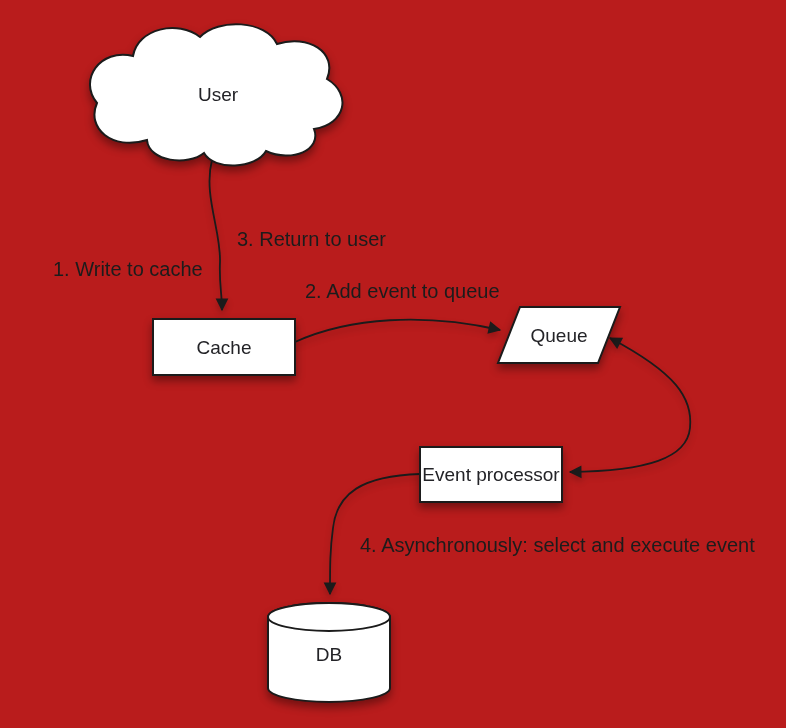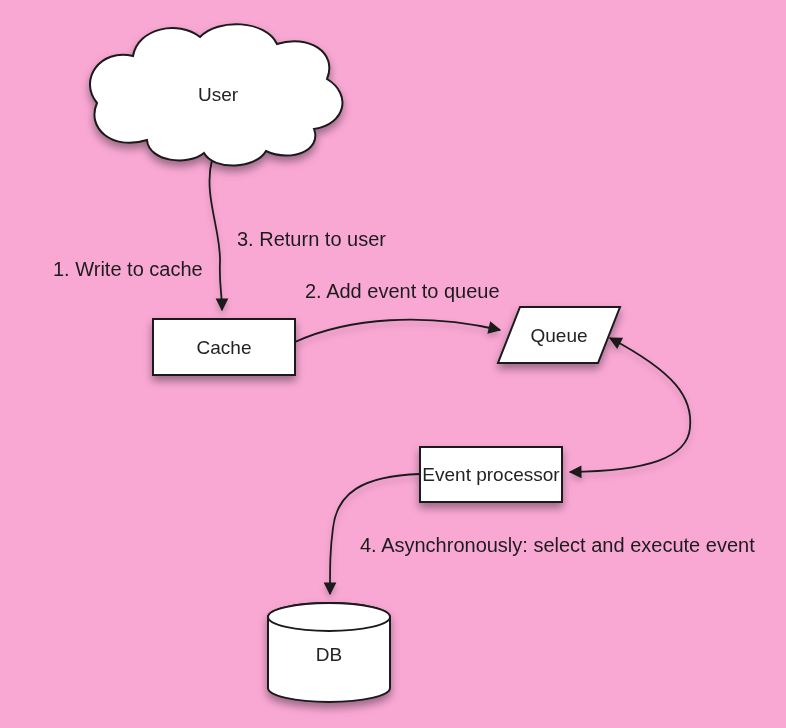--- a/index.html
+++ b/index.html
@@ -4,21 +4,21 @@
 <style>
   html, body {
     margin: 0;
     padding: 0;
     background: #ffffff;
   }
   .stage {
     position: relative;
     width: 786px;
     height: 728px;
-    background: #f9a8d4;
+    background: #b91c1c;
     overflow: hidden;
     font-family: "Liberation Sans", sans-serif;
   }
   svg { display: block; }
   .shape {
     fill: #ffffff;
     stroke: #1b1b1b;
     stroke-width: 2;
     filter: drop-shadow(0px 5px 4px rgba(0,0,0,0.38));
   }

